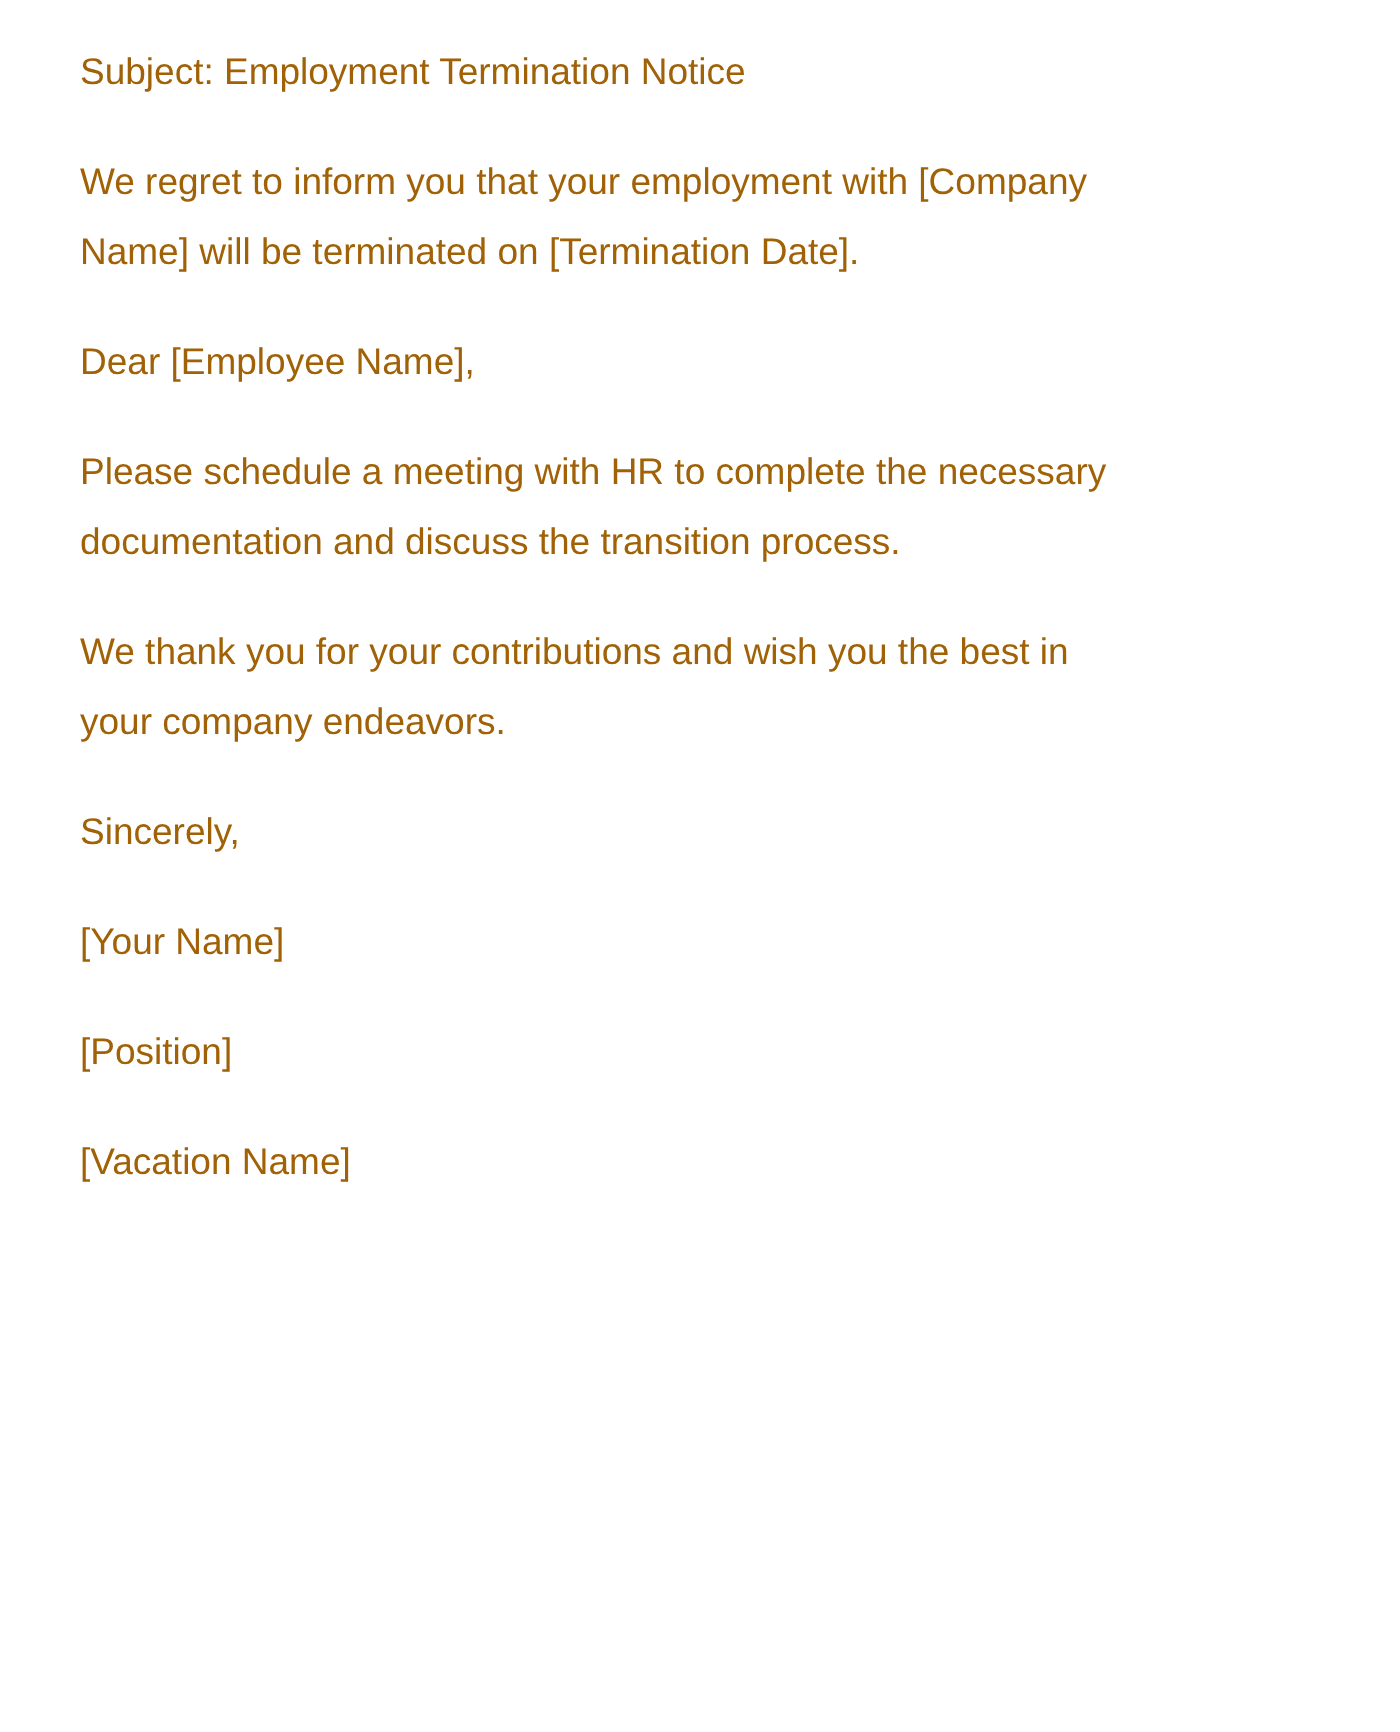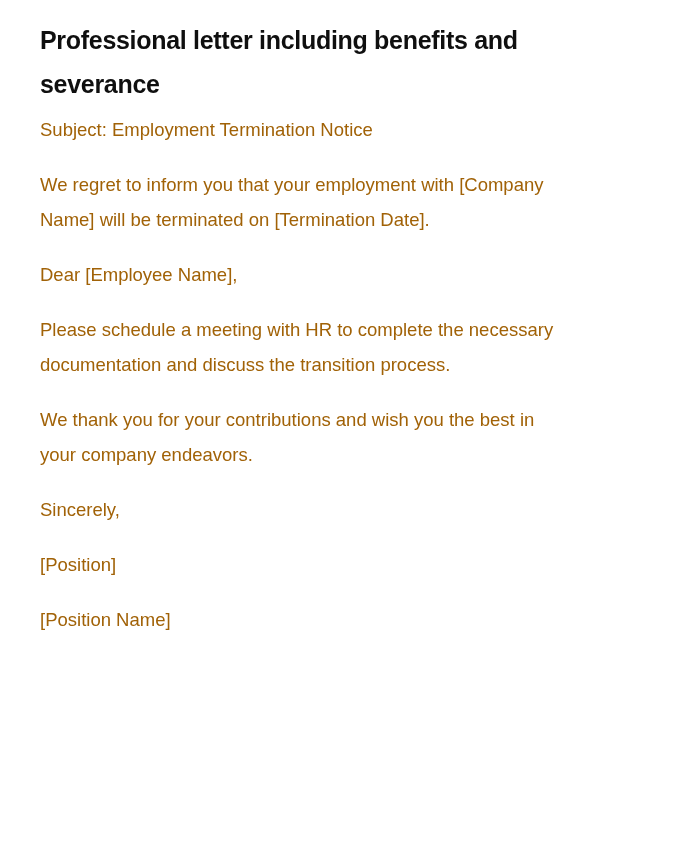--- a/index.html
+++ b/index.html
@@ -36,28 +36,27 @@
     line-height: 35px;
     font-weight: 400;
     color: #a16207;
     white-space: pre-line;
   }
 </style>
 </head>
 <body>
 
 <div class="page">
-  <h1 class="title">Professional letter including benefits and
-severance</h1>
   <div>
       <p class="para">Subject: Employment Termination Notice</p>
       <p class="para">We regret to inform you that your employment with [Company
 Name] will be terminated on [Termination Date].</p>
       <p class="para">Dear [Employee Name],</p>
       <p class="para">Please schedule a meeting with HR to complete the necessary
 documentation and discuss the transition process.</p>
       <p class="para">We thank you for your contributions and wish you the best in
 your company endeavors.</p>
       <p class="para">Sincerely,</p>
+      <p class="para">[Your Name]</p>
       <p class="para">[Position]</p>
-      <p class="para">[Position Name]</p>
+      <p class="para">[Vacation Name]</p>
     </div>
 </div>
 
 </body></html>

